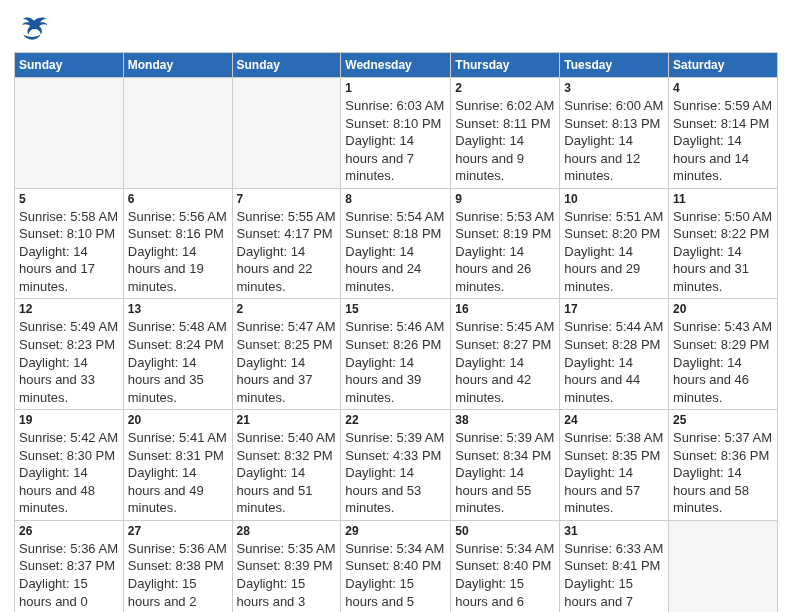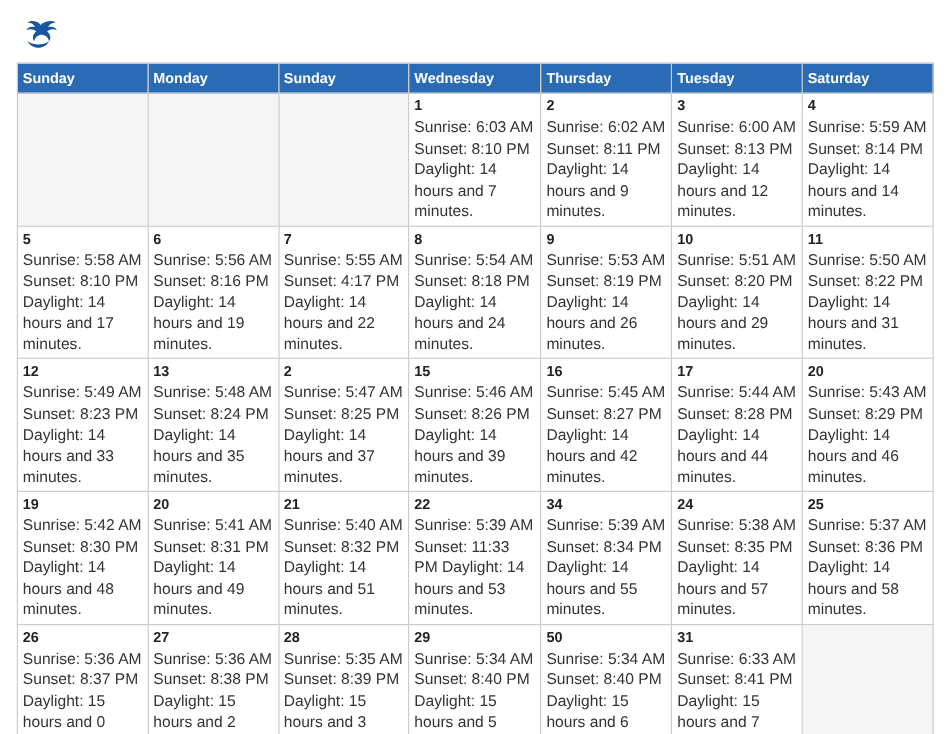--- a/index.html
+++ b/index.html
@@ -286,26 +286,26 @@
           <td>
             <span class="day-number">21</span>
             <div class="day-info">Sunrise: 5:40 AM
 Sunset: 8:32 PM
 Daylight: 14 hours
 and 51 minutes.</div>
           </td>
           <td>
             <span class="day-number">22</span>
             <div class="day-info">Sunrise: 5:39 AM
-Sunset: 11:33 PM
+Sunset: 4:33 PM
 Daylight: 14 hours
 and 53 minutes.</div>
           </td>
           <td>
-            <span class="day-number">34</span>
+            <span class="day-number">38</span>
             <div class="day-info">Sunrise: 5:39 AM
 Sunset: 8:34 PM
 Daylight: 14 hours
 and 55 minutes.</div>
           </td>
           <td>
             <span class="day-number">24</span>
             <div class="day-info">Sunrise: 5:38 AM
 Sunset: 8:35 PM
 Daylight: 14 hours

